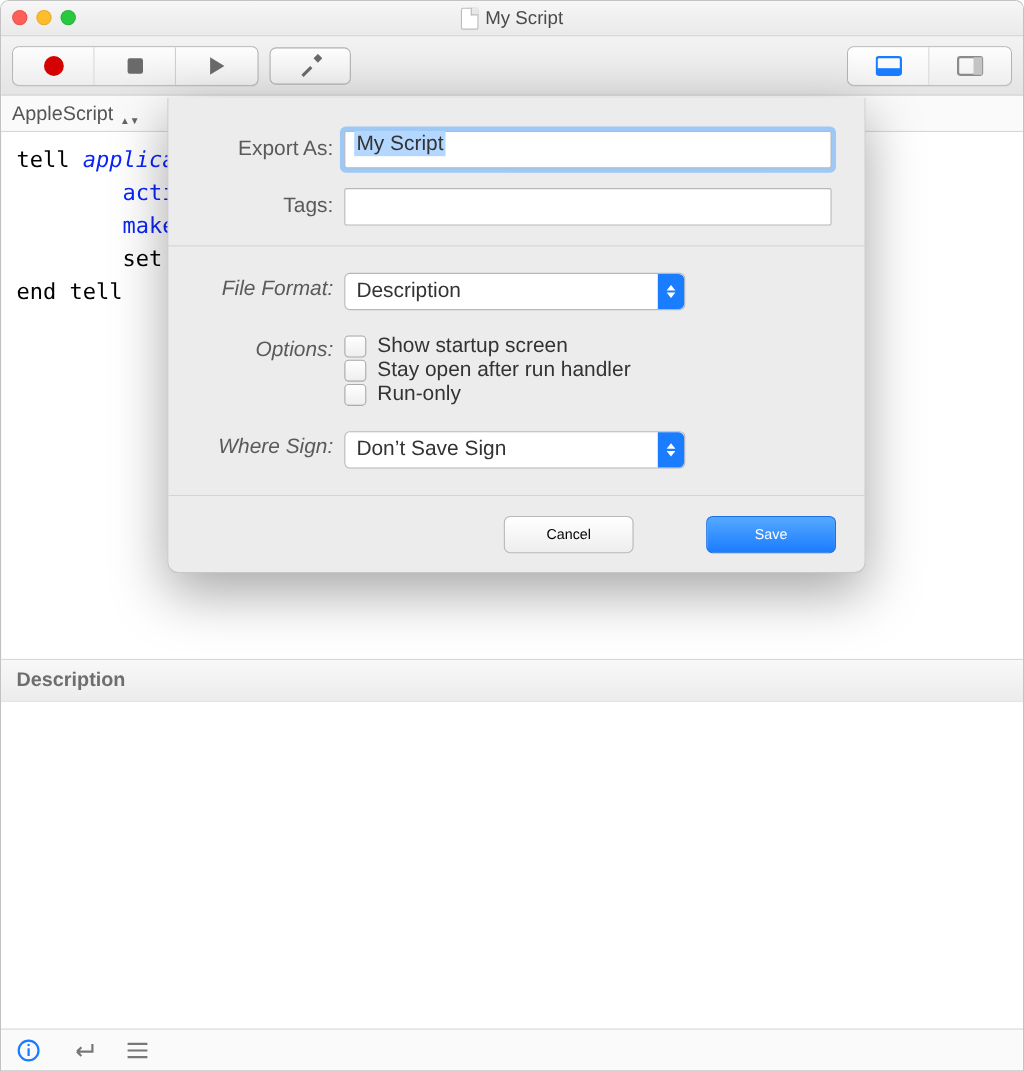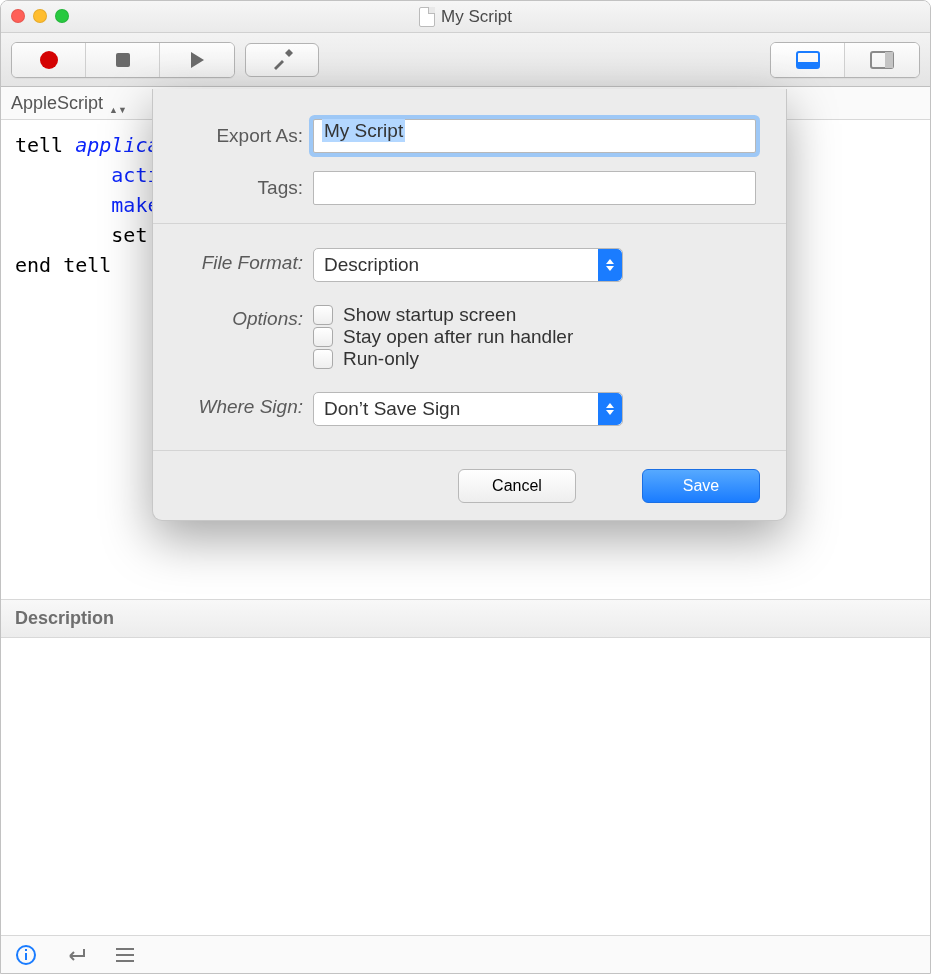--- a/index.html
+++ b/index.html
@@ -55,21 +55,21 @@
   .cloud::after{content:"";position:absolute;left:6px;top:0;width:12px;height:12px;background:#cfeafd;border-radius:6px;}
   .expand-btn{width:38px;height:34px;margin-left:10px;border:1px solid #b8b8b8;border-radius:6px;background:linear-gradient(#fdfdfd,#eee);display:flex;align-items:center;justify-content:center;cursor:pointer;}
   .hr{height:1px;background:#d4d4d4;margin:0;}
   .section{padding:24px 30px 24px 30px;}
   .opt-row{display:flex;align-items:flex-start;margin-bottom:22px;}
   .opt-row .lbl{padding-top:4px;font-style:italic;}
   .chk-col{display:flex;flex-direction:column;}
   .chk{display:flex;align-items:center;gap:10px;}
   .chkbox{width:20px;height:20px;border:1px solid #aaa;border-radius:4px;background:linear-gradient(#fff,#eee);cursor:pointer;}
   .footer{height:70px;border-top:1px solid #d4d4d4;display:flex;align-items:center;justify-content:flex-end;gap:18px;padding:0 26px;border-radius:0 0 10px 10px;}
-  .btn{height:34px;min-width:118px;border:1px solid #b8b8b8;border-radius:6px;background:linear-gradient(#fff,#eee);font-size:16px;cursor:pointer;}
+  .btn{height:34px;min-width:118px;border:1px solid #b8b8b8;border-radius:6px;background:linear-gradient(#fff,#eee);font-size:13px;cursor:pointer;}
   .btn.primary{background:linear-gradient(#56a9ff,#1a7cff);border-color:#1a6fe4;color:#fff;margin-left:48px;}
 
   svg{display:block;}
 </style>
 </head>
 <body>
 
 <div class="window">
   <div class="titlebar">
     <div class="traffic">

